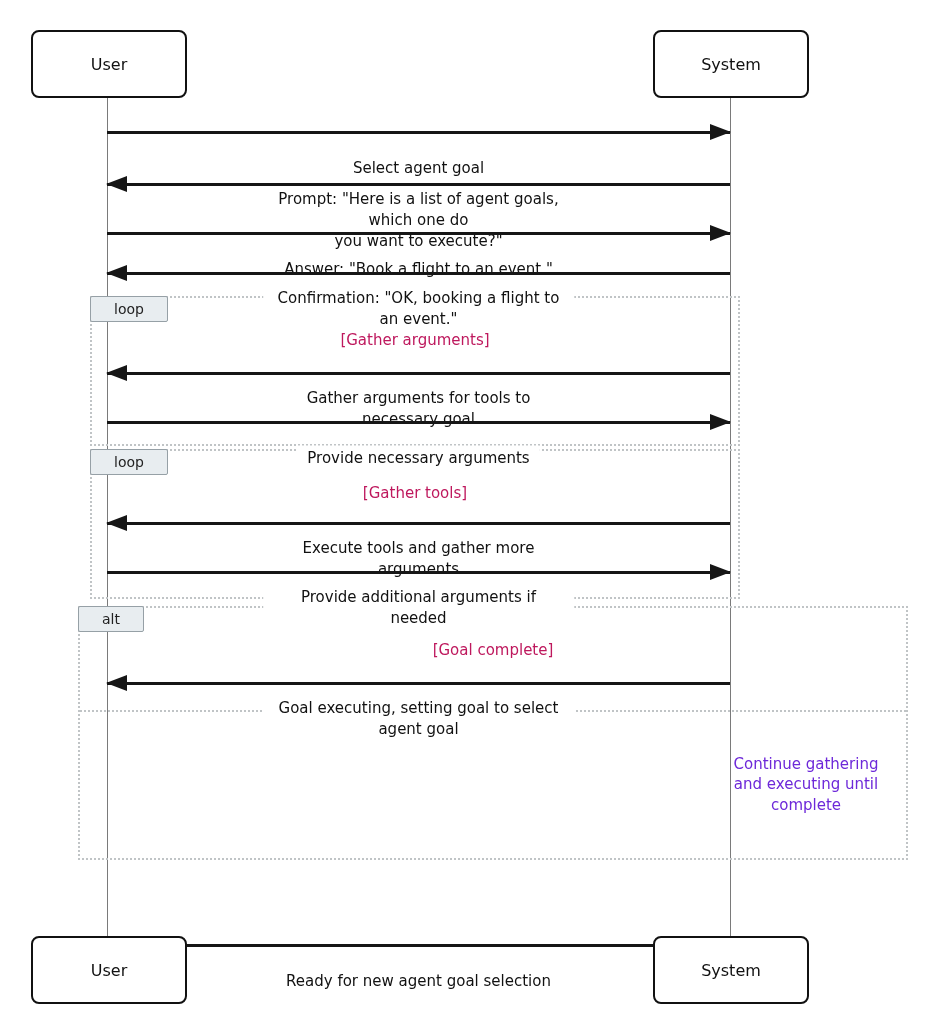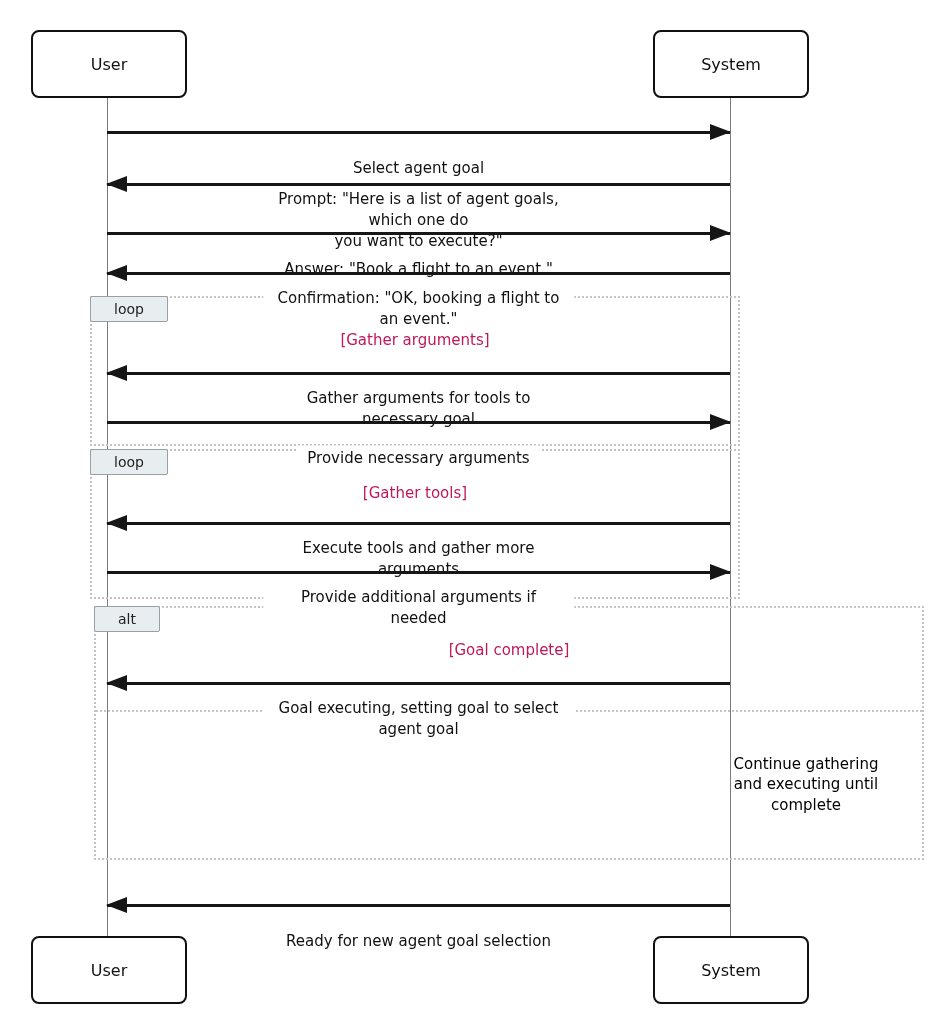--- a/index.html
+++ b/index.html
@@ -111,21 +111,21 @@
   }
   .note-text {
     position: absolute;
     left: 700px;
     top: 754px;
     width: 212px;
     text-align: center;
     white-space: pre-line;
     font-size: 15px;
     line-height: 1.35;
-    color: #000000;
+    color: #6d28d9;
     z-index: 3;
   }
 </style>
 </head>
 <body>
 
 <div class="lifeline" style="left:107px"></div>
 <div class="lifeline" style="left:730px"></div>
 
 <div class="actor-box" style="left:31px; top:30px">
@@ -138,21 +138,21 @@
 <div class="frame" style="left:90px; top:296px; width:650px; height:150px">
   <div class="frame-label">loop</div>
   <div class="frame-title">[Gather arguments]</div>
 </div>
 
 <div class="frame" style="left:90px; top:449px; width:650px; height:150px">
   <div class="frame-label">loop</div>
   <div class="frame-title">[Gather tools]</div>
 </div>
 
-<div class="frame" style="left:94px; top:606px; width:830px; height:254px">
+<div class="frame" style="left:78px; top:606px; width:830px; height:254px">
   <div class="frame-label">alt</div>
   <div class="frame-title">[Goal complete]</div>
   <div class="alt-divider"></div>
 </div>
 
 <div class="note-text">Continue gathering
 and executing until
 complete</div>
 
 <div class="message" style="top:131px">
@@ -194,21 +194,21 @@
 <div class="message" style="top:571px">
   <div class="arrowhead right"></div>
   <div class="msg-label">Provide additional arguments if needed</div>
 </div>
 
 <div class="message" style="top:682px">
   <div class="arrowhead left"></div>
   <div class="msg-label">Goal executing, setting goal to select agent goal</div>
 </div>
 
-<div class="message" style="top:904px">
+<div class="message" style="top:944px">
   <div class="arrowhead left"></div>
   <div class="msg-label">Ready for new agent goal selection</div>
 </div>
 
 <div class="actor-box" style="left:31px; top:936px">
   <span>User</span>
 </div>
 <div class="actor-box" style="left:653px; top:936px">
   <span>System</span>
 </div>

